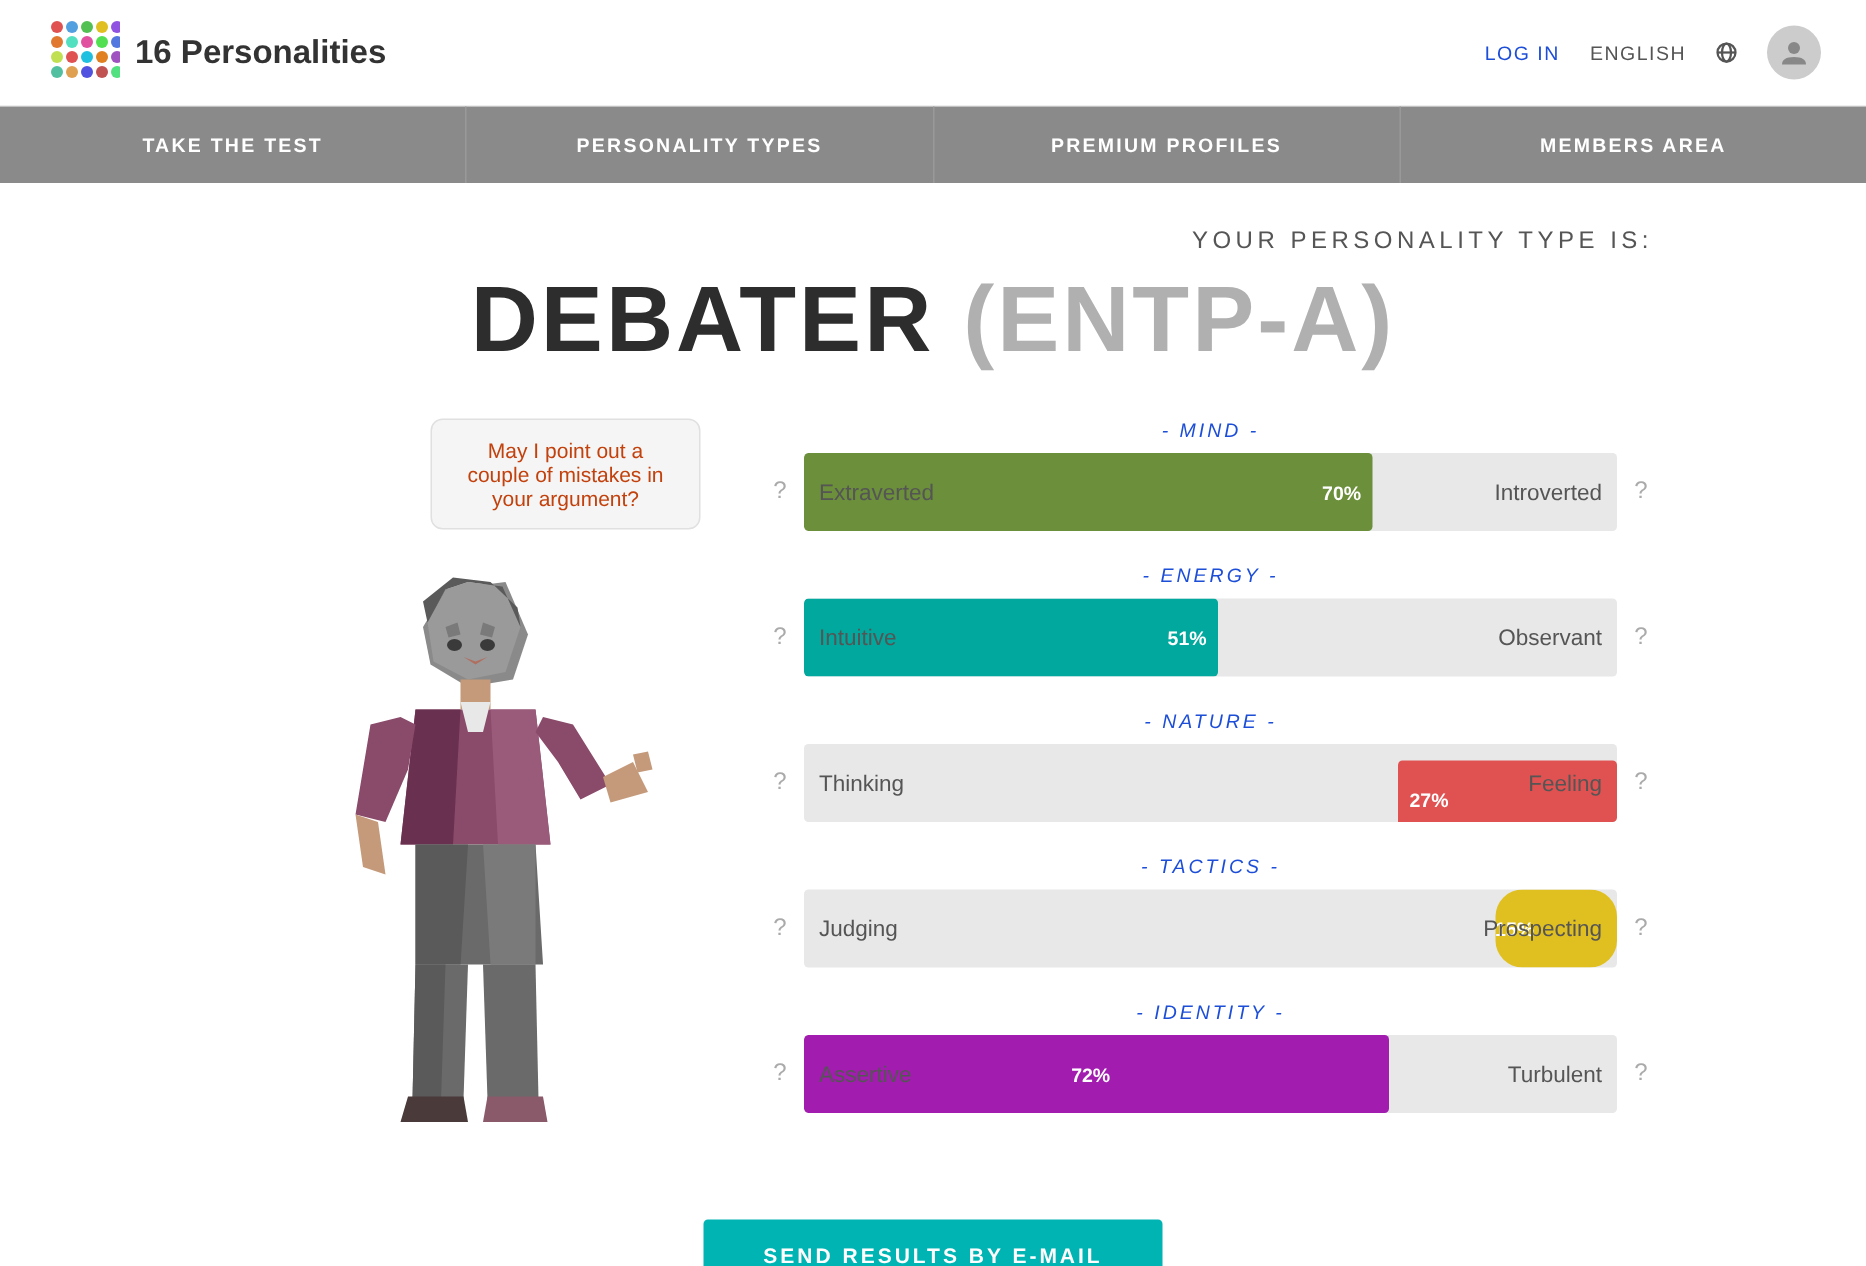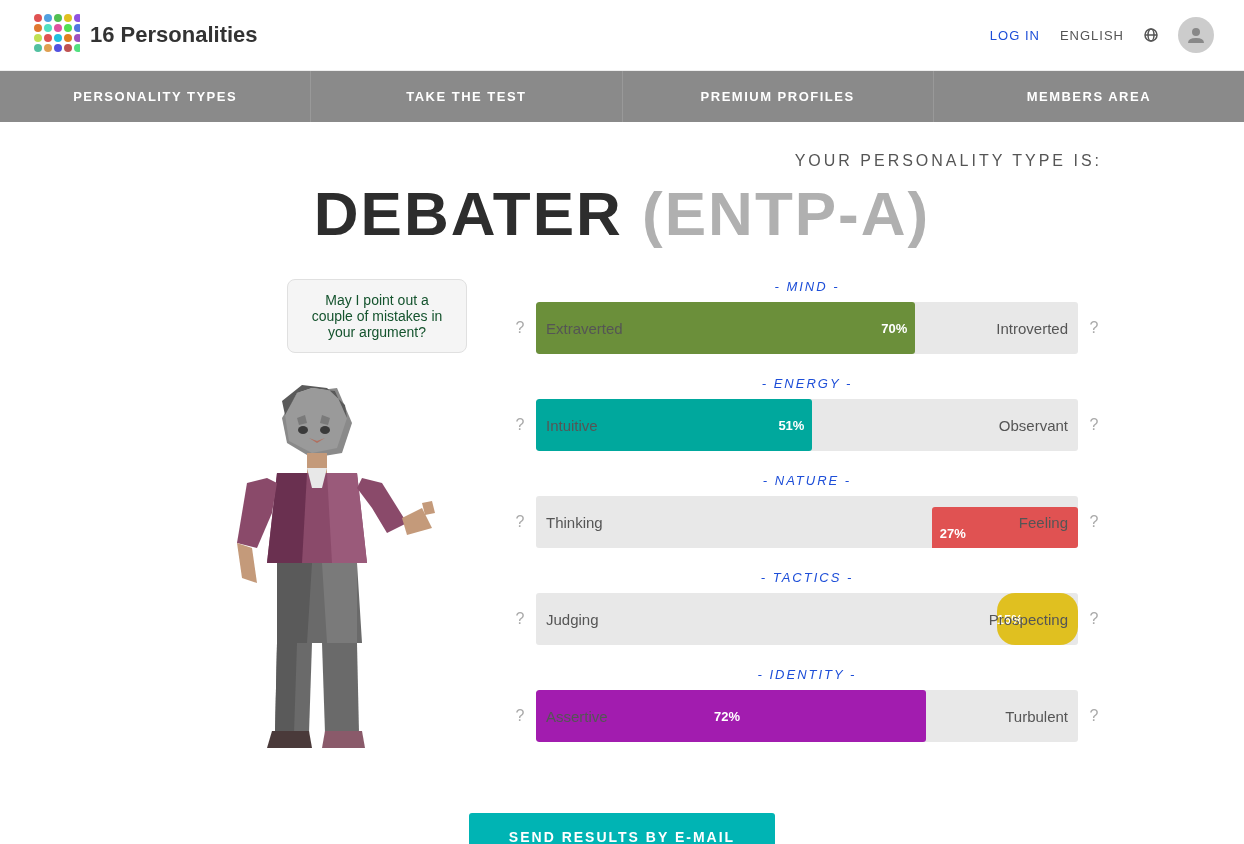--- a/index.html
+++ b/index.html
@@ -119,21 +119,21 @@
       display: flex;
       flex-direction: column;
       align-items: center;
     }
     .speech-bubble {
       background: #f5f5f5;
       border: 1px solid #e0e0e0;
       border-radius: 8px;
       padding: 12px 16px;
       font-size: 14px;
-      color: #14532d;
+      color: #c2410c;
       text-align: center;
       max-width: 180px;
       position: relative;
       margin-bottom: 10px;
       margin-left: 120px;
     }
 
     
     .traits-section {
       flex: 1;
@@ -269,22 +269,22 @@
     <div class="header-avatar">
       <svg width="20" height="20" viewBox="0 0 20 20">
         <circle cx="10" cy="7" r="4" fill="#888"></circle>
         <path d="M2 18 Q2 13 10 13 Q18 13 18 18" fill="#888"></path>
       </svg>
     </div>
   </div>
 </div>
 
 <nav class="nav">
+  <div class="nav-item">TAKE THE TEST</div>
   <div class="nav-item">PERSONALITY TYPES</div>
-  <div class="nav-item">TAKE THE TEST</div>
   <div class="nav-item">PREMIUM PROFILES</div>
   <div class="nav-item">MEMBERS AREA</div>
 </nav>
 
 <div class="main">
   <p class="subtitle">YOUR PERSONALITY TYPE IS:</p>
   <h1 class="personality-title">
     <span>DEBATER</span>
     <span class="type-code">(ENTP-A)</span>
   </h1>

